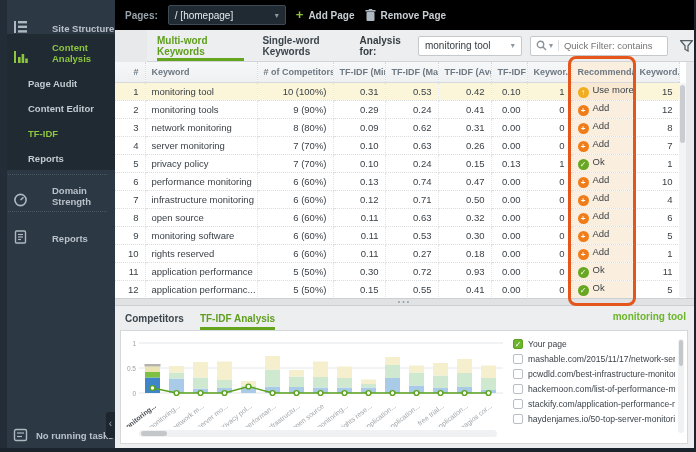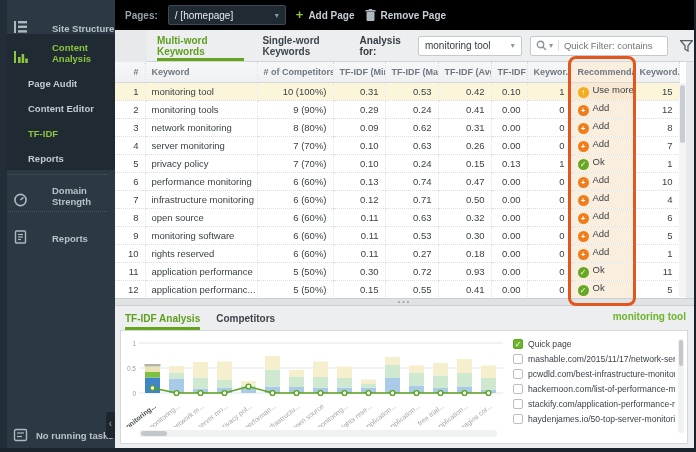--- a/index.html
+++ b/index.html
@@ -390,25 +390,25 @@
       <div id="vscroll">
           <div class="thumb"></div>
         </div>
       <div id="rec-highlight"></div>
     </div>
 
     <div id="splitter"><span>•••</span></div>
 
     <div id="bottom">
       <div id="bottom-tabs">
+        <div class="btab">
+            <span>Competitors</span>
+          </div>
         <div class="btab active">
             <span>TF-IDF Analysis</span>
-          </div>
-        <div class="btab">
-            <span>Competitors</span>
           </div>
       </div>
       <span id="context-kw">monitoring tool</span>
 
       <div id="chart-card">
         <div id="chart-area">
           <svg id="chart-svg" width="382" height="94" viewBox="0 0 382 94">
               <g>
                 <line x1="14" y1="60" x2="378" y2="60" stroke="#e4e6e8" stroke-width="1"></line>
                 <text x="11" y="62.5" text-anchor="end" font-size="6.5" fill="#9aa1a7">0</text>
@@ -501,21 +501,21 @@
                 <text x="367.5" y="74" text-anchor="end" font-size="7" fill="#a0a6ab" font-weight="normal" transform="rotate(-38 367.5 74)">nagios cor...</text>
               </g>
             </svg>
           <div id="chart-hscroll">
               <div class="thumb"></div>
             </div>
         </div>
         <div id="legend">
             <div class="leg-item">
               <span class="cbox checked">✓</span>
-              <span>Quick page</span>
+              <span>Your page</span>
             </div>
             <div class="leg-item">
               <span class="cbox"></span>
               <span>mashable.com/2015/11/17/network-server-t</span>
             </div>
             <div class="leg-item">
               <span class="cbox"></span>
               <span>pcwdld.com/best-infrastructure-monitoring-t</span>
             </div>
             <div class="leg-item">

